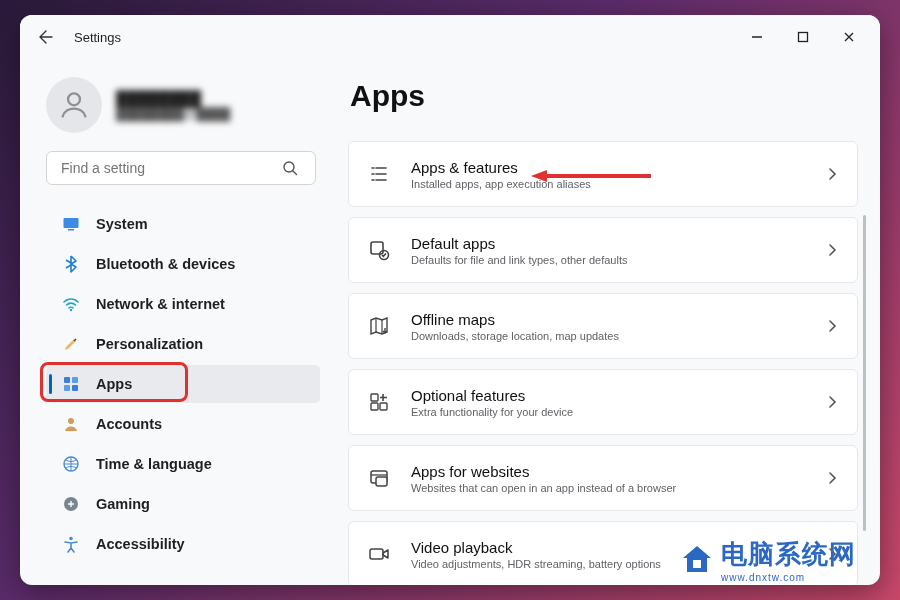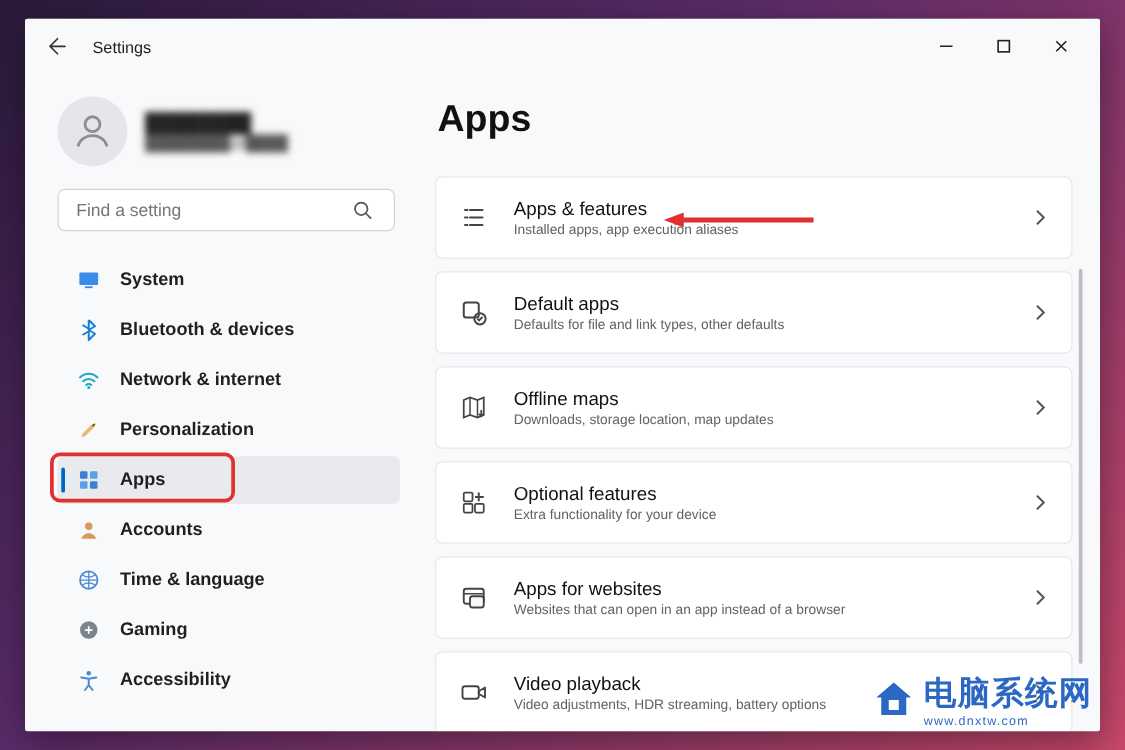--- a/index.html
+++ b/index.html
@@ -3,21 +3,21 @@
 <meta charset="utf-8">
 <style>
   * { box-sizing: border-box; margin: 0; padding: 0; font-family: "Segoe UI", Arial, sans-serif; }
   html, body { width: 900px; height: 600px; overflow: hidden; }
   body {
     background: linear-gradient(135deg, #2a1a3a 0%, #5a2b6a 40%, #c9486a 100%);
     display: flex; align-items: center; justify-content: center;
   }
   .window {
     width: 860px; height: 570px; background: #f8f9fb;
-    border-radius: 2px; box-shadow: 0 8px 30px rgba(0,0,0,0.4);
+    border-radius: 12px; box-shadow: 0 8px 30px rgba(0,0,0,0.4);
     display: flex; flex-direction: column; overflow: hidden;
     position: relative;
   }
   .titlebar {
     height: 44px; display: flex; align-items: center; padding: 0 8px 0 12px;
     background: #f8f9fb;
   }
   .titlebar .back { width: 28px; height: 28px; display:flex;align-items:center;justify-content:center;
     border-radius:4px; }
   .titlebar .title { margin-left: 14px; font-size: 13px; color: #1f1f1f; }
@@ -57,21 +57,21 @@
   .card { background:#fff; border:1px solid #e6e7ea; border-radius:6px;
     height:66px; display:flex; align-items:center; padding:0 18px 0 18px;
     cursor:pointer; }
   .card-icon { width:24px; height:24px; margin-right:20px; flex-shrink:0;
     display:flex;align-items:center;justify-content:center;}
   .card-text { flex:1; }
   .card-title { font-size:15px; color:#111; }
   .card-desc { font-size:11px; color:#5f6267; margin-top:2px;}
   .chevron { width:14px; height:14px; }
   .arrow-annot { position:absolute; top:26px; left:182px; width:120px; height:16px;}
-  .watermark { position:absolute; right:6px; bottom:2px; display:flex; align-items:center; gap:6px;}
+  .watermark { position:absolute; right:24px; bottom:2px; display:flex; align-items:center; gap:6px;}
   .watermark .house { width:36px; height:36px; }
   .watermark .cn { font-size:26px; font-weight:700; color:#2b68c4; letter-spacing:1px;}
   .watermark .url { font-size:10px; color:#2b68c4; letter-spacing:1px;}
   svg { display:block; }
 </style>
 </head>
 <body>
 
 <div class="window">
 

